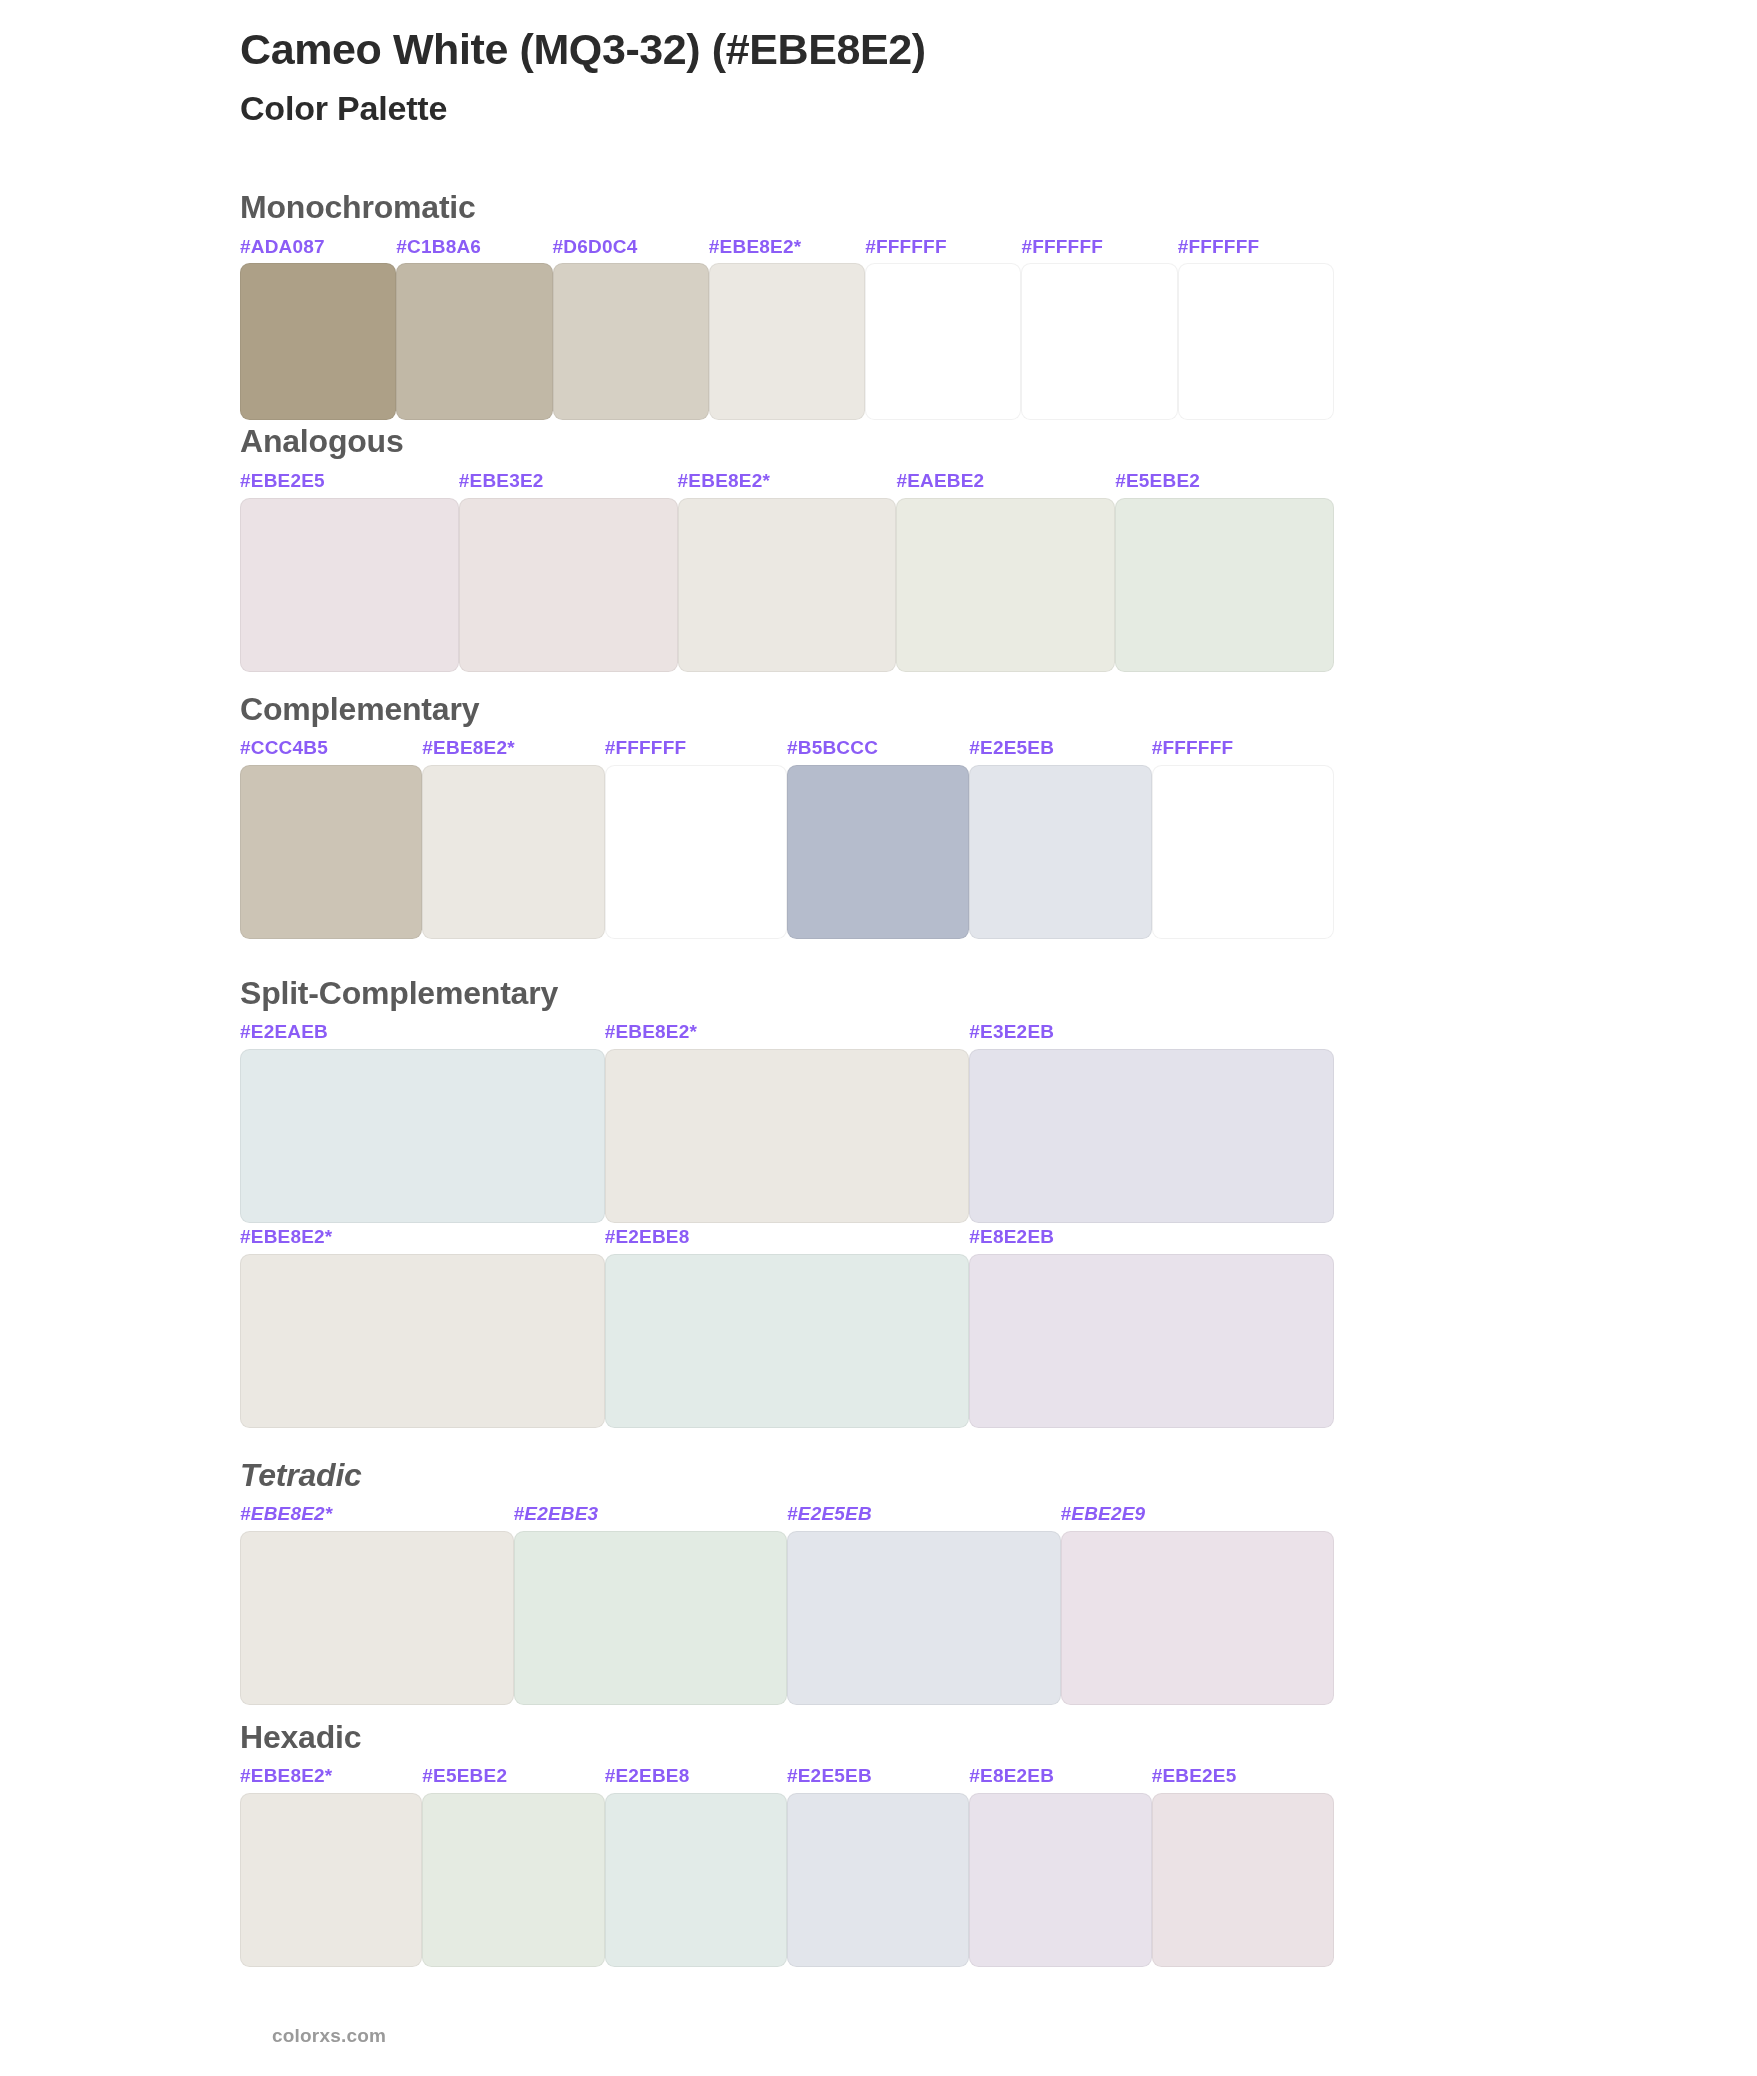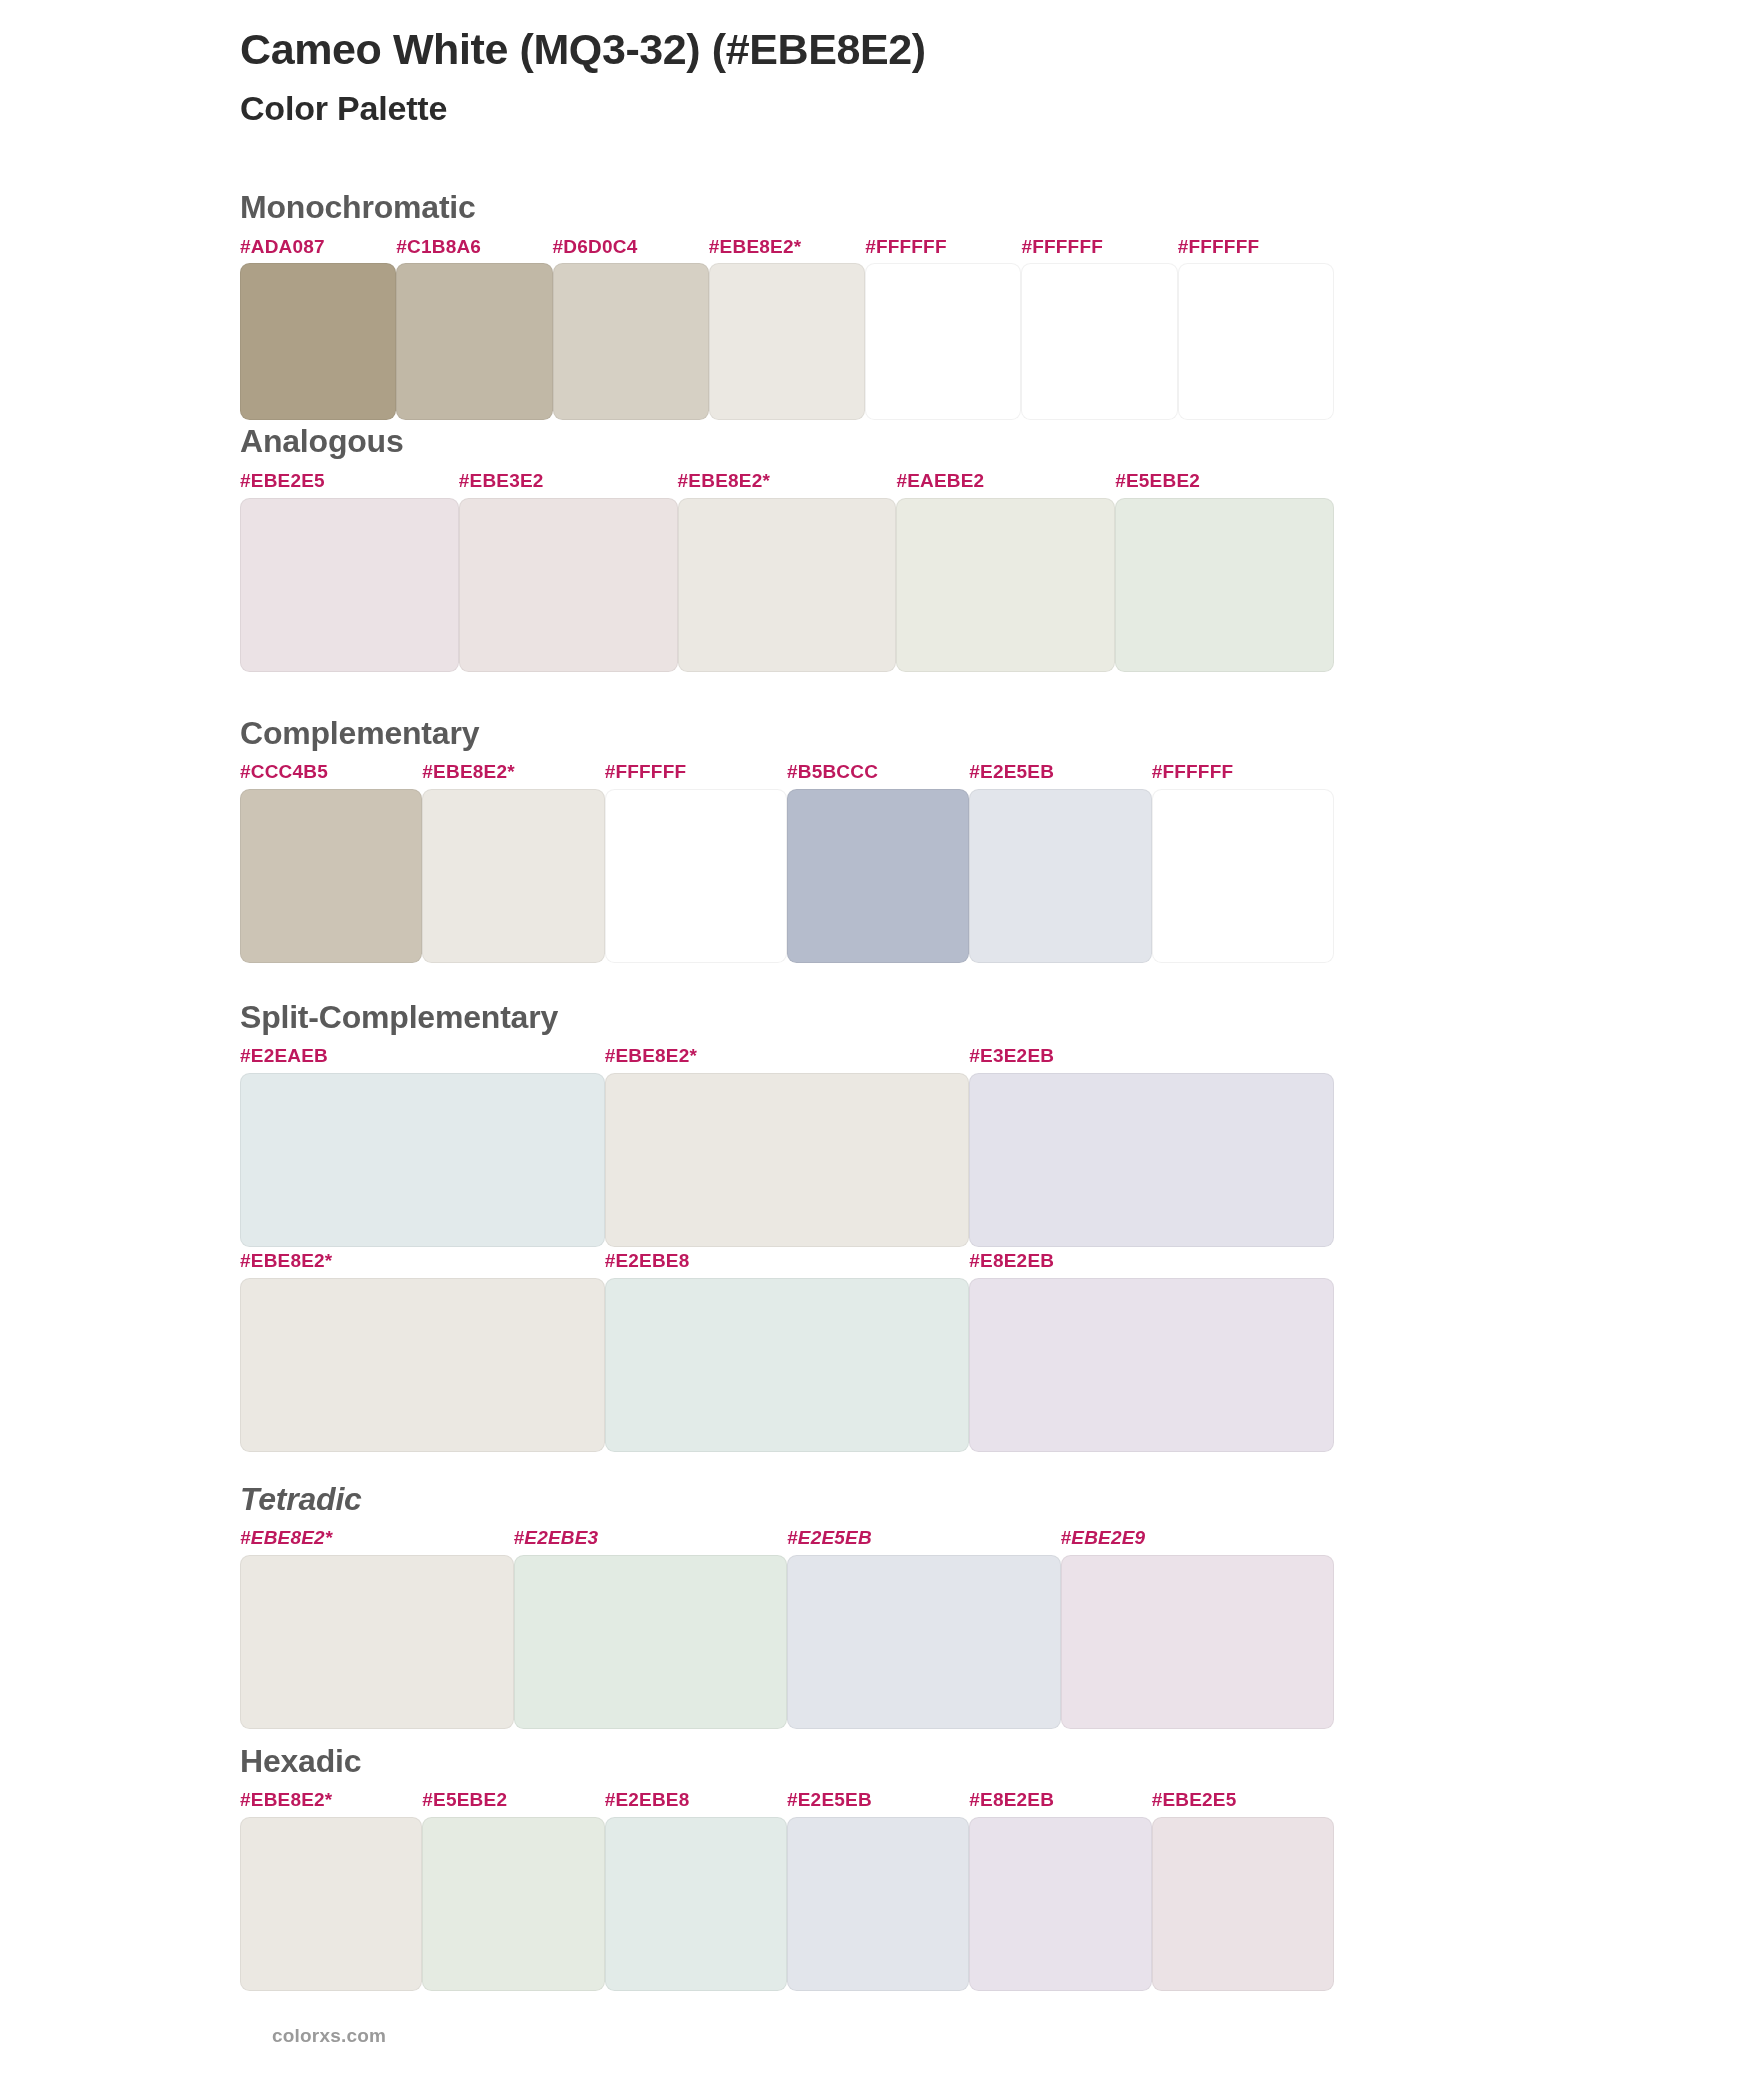--- a/index.html
+++ b/index.html
@@ -60,39 +60,39 @@
     width: 1094px;
   }
   .swatch {
     position: relative;
     flex: 1 1 0;
     min-width: 0;
   }
   .swatch-label {
     font-size: 19px;
     font-weight: bold;
-    color: #be185d;
+    color: #8b5cf6;
     letter-spacing: 0.2px;
     white-space: nowrap;
     margin-bottom: 5.6px;
     font-family: "Liberation Sans", sans-serif;
   }
   .swatch-chip {
     height: 157px;
     border-radius: 9.6px;
     border: 0.8px solid rgba(0,0,0,0.055);
     box-sizing: border-box;
   }
   .row-analogous .swatch-chip { height: 174px; }
   .row-complementary .swatch-chip { height: 174px; }
   .row-split .swatch-chip { height: 174px; }
   .row-triadic .swatch-chip { height: 174px; }
   .row-tetradic .swatch-chip { height: 174px; }
   .row-hexadic .swatch-chip { height: 174px; }
-  .sec-analogous { margin-bottom: 43px; }
+  .sec-analogous { margin-bottom: 19px; }
   .sec-complementary { margin-bottom: 36px; }
   .sec-triadic { margin-bottom: 29px; }
   .sec-tetradic { margin-bottom: 14px; font-style: italic; }
   .sec-hexadic { margin-bottom: 0; }
 
   .footer {
     position: absolute;
     left: 240px;
     bottom: 30px;
     padding-left: 32px;

